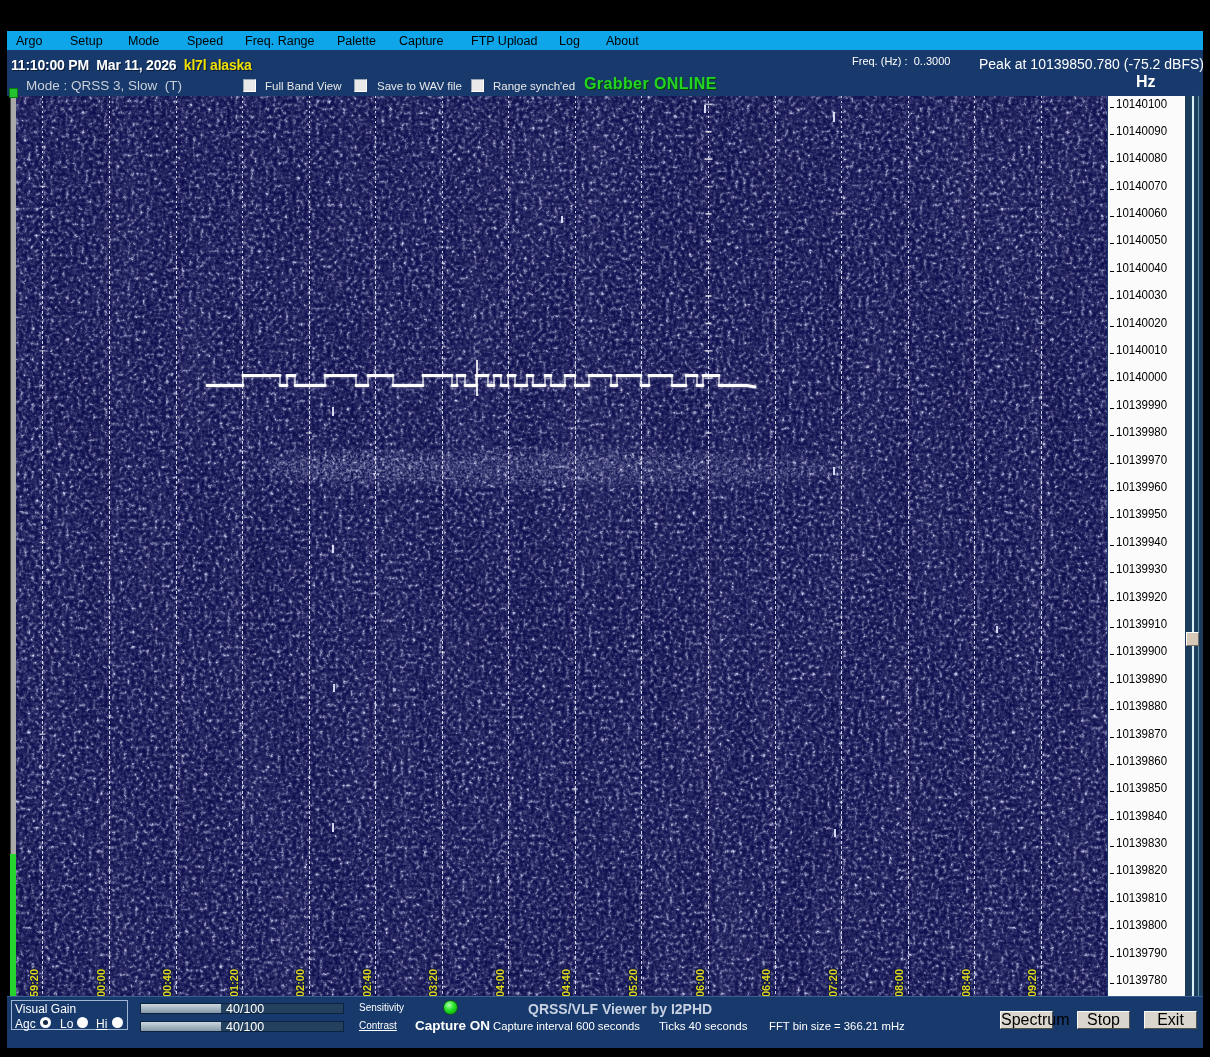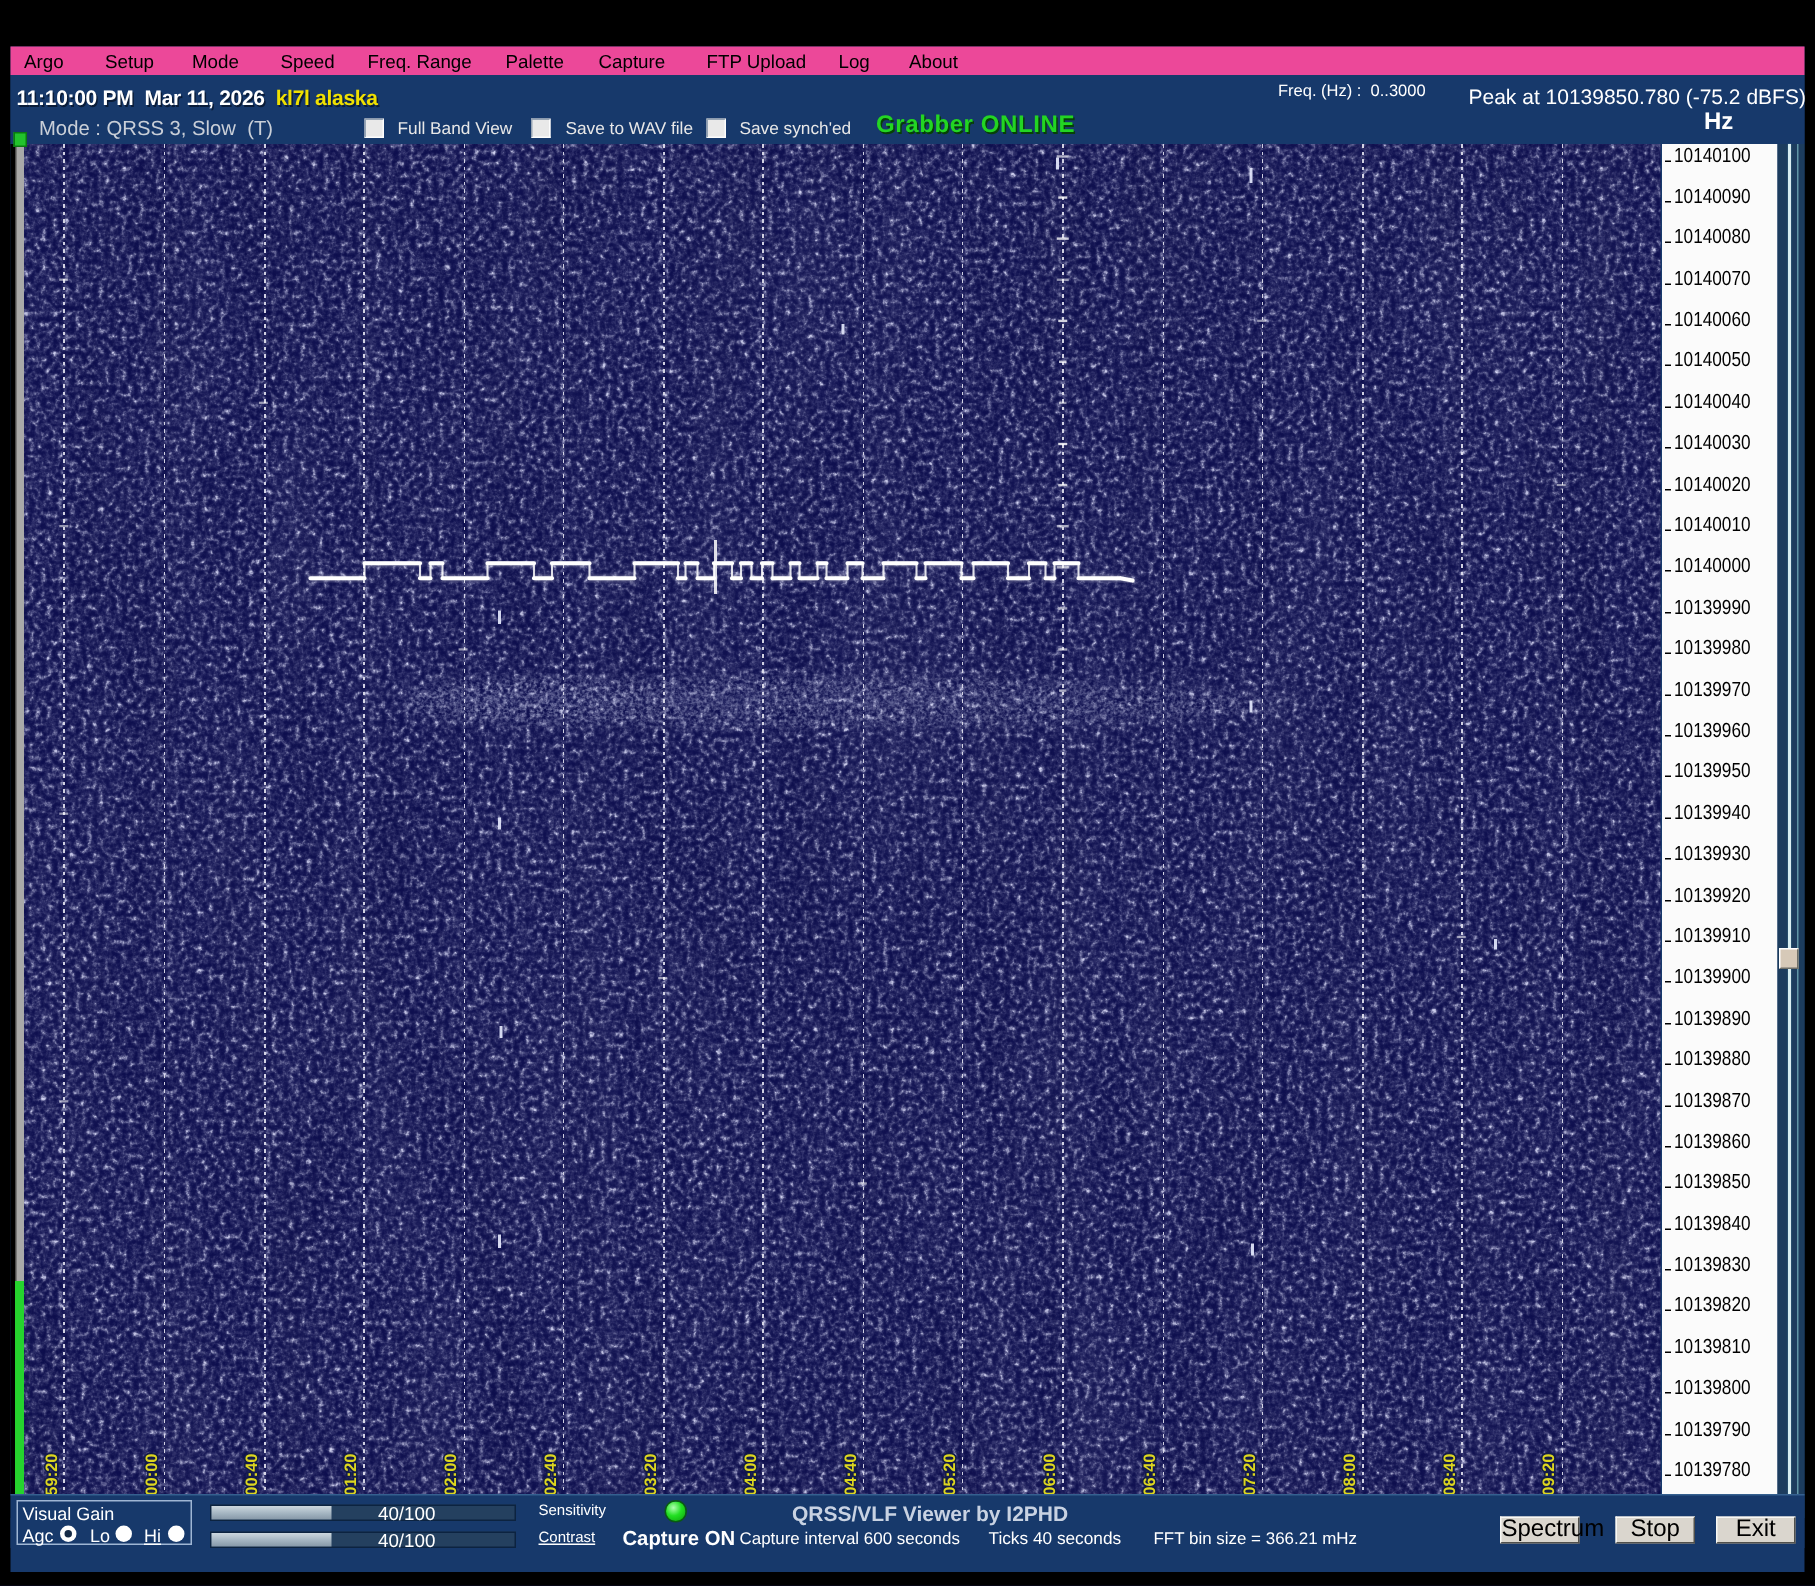--- a/index.html
+++ b/index.html
@@ -1,19 +1,19 @@
 <!DOCTYPE html>
 <html><head>
 <meta charset="utf-8">
 <style>
 html,body{margin:0;padding:0;background:#000;}
 *{box-sizing:border-box;}
 body{width:1210px;height:1057px;position:relative;overflow:hidden;font-family:"Liberation Sans", sans-serif;}
 #win{position:absolute;left:7px;top:31px;width:1196px;height:1017px;background:#17396b;}
-#menubar{position:absolute;left:0;top:0;width:1196px;height:19px;background:#ec4899;color:#000;font-size:12.5px;}
+#menubar{position:absolute;left:0;top:0;width:1196px;height:19px;background:#0ea5e9;color:#000;font-size:12.5px;}
 #menubar span{position:absolute;top:3px;}
 #header{position:absolute;left:0;top:19px;width:1196px;height:46px;background:#17396b;color:#fff;}
 .tbar{position:absolute;font-weight:bold;font-size:14px;letter-spacing:-0.2px;white-space:pre;text-shadow:1px 1px 0 #0a1c38;}
 .small{position:absolute;white-space:pre;}
 .mrow{position:absolute;font-size:11.5px;color:#e8e8e8;white-space:pre;}
 .cb{position:absolute;width:13px;height:13px;background:#e9e9e9;border:1px solid #96a4b4;border-right-color:#fdfdfd;border-bottom-color:#fdfdfd;}
 #grabber{position:absolute;font-weight:bold;font-size:16px;letter-spacing:0.4px;color:#23d523;text-shadow:1px 1px 0 #064006;}
 #hz{position:absolute;font-weight:bold;font-size:16px;color:#fff;}
 #lblack{position:absolute;left:0;top:65px;width:3px;height:916px;background:#000;}
 #gauge{position:absolute;left:3px;top:65px;width:6px;height:916px;background:#a9a9a9;border-left:1px solid #4a4a4a;}
@@ -27,21 +27,21 @@
 #sgroove{position:absolute;left:1184.5px;top:65px;width:2px;height:916px;background:#d8eef2;box-shadow:0 0 1px #5a98a8;}
 #sgroove2{position:absolute;left:1190.5px;top:65px;width:1.5px;height:916px;background:#5f95a6;}
 #sthumb{position:absolute;left:1179px;top:601px;width:13px;height:14px;background:#d6c9b8;border:1px solid #fff;border-right-color:#6f6f68;border-bottom-color:#6f6f68;}
 #status{position:absolute;left:0;top:965px;width:1196px;height:36px;background:#17396b;border-top:1px solid #35608f;color:#fff;font-size:12px;}
 #vg{position:absolute;left:4px;top:3px;width:117px;height:30px;border:1px solid #9fb6d4;}
 .radio{position:absolute;width:11px;height:11px;border-radius:50%;background:#fff;}
 #led{position:absolute;left:436px;top:3px;width:15px;height:15px;border-radius:50%;background:radial-gradient(circle at 38% 32%, #b0ffb0 0%, #22e022 45%, #0c9c0c 100%);border:1px solid #0a5a14;}
 .btn{position:absolute;top:14px;height:18px;background:#dad6ce;border:1px solid #f8f8f4;border-right-color:#50504c;border-bottom-color:#50504c;color:#000;font-size:16px;text-align:center;line-height:15px;}
 .slider{position:absolute;left:133px;width:204px;height:11px;background:#24405f;border:1px solid #0c2340;}
 .sfill{position:absolute;left:0;top:0;width:80px;height:9px;background:linear-gradient(180deg,#cdd8df 0%,#a3b4c1 55%,#8698a8 100%);}
-.sval{position:absolute;left:85px;top:-2px;font-size:12.5px;color:#fff;margin-left:26px;}
+.sval{position:absolute;left:85px;top:-2px;font-size:12.5px;color:#fff;}
 </style>
 </head>
 <body>
 <div id="win">
   <div id="menubar">
     <span style="left:9px">Argo</span>
     <span style="left:63px">Setup</span>
     <span style="left:121px">Mode</span>
     <span style="left:180px">Speed</span>
     <span style="left:238px">Freq. Range</span>
@@ -54,21 +54,21 @@
   <div id="header">
     <div class="tbar" style="left:4px;top:7px;">11:10:00 PM  Mar 11, 2026  <span style="color:#f0e000">kl7l alaska</span></div>
     <div class="small" style="left:845px;top:5px;font-size:11px;">Freq. (Hz) :  0..3000</div>
     <div class="small" style="left:972px;top:6px;font-size:14px;">Peak at 10139850.780 (-75.2 dBFS)</div>
     <div class="mrow" style="left:19px;top:28px;font-size:13.5px;color:#c9cfd8;">Mode : QRSS 3, Slow  (T)</div>
     <div class="cb" style="left:236px;top:29px;"></div>
     <div class="mrow" style="left:258px;top:30px;">Full Band View</div>
     <div class="cb" style="left:347px;top:29px;"></div>
     <div class="mrow" style="left:370px;top:30px;">Save to WAV file</div>
     <div class="cb" style="left:464px;top:29px;"></div>
-    <div class="mrow" style="left:486px;top:30px;">Save synch'ed</div>
+    <div class="mrow" style="left:486px;top:30px;">Range synch'ed</div>
     <div id="grabber" style="left:577px;top:25px;">Grabber ONLINE</div>
     <div id="hz" style="left:1129px;top:23px;">Hz</div>
   </div>
   <svg id="spec" width="1091" height="916" xmlns="http://www.w3.org/2000/svg">
     <defs>
       <filter id="noise" color-interpolation-filters="sRGB" x="0" y="0" width="100%" height="100%">
         <feTurbulence type="fractalNoise" baseFrequency="0.26" numOctaves="3" seed="13"></feTurbulence>
         <feColorMatrix type="matrix" values="1 0 0 0 0  1 0 0 0 0  1 0 0 0 0  0 0 0 0 1"></feColorMatrix>
         <feComponentTransfer>
           <feFuncR type="table" tableValues="0 0 0.012 0.06 0.17 0.42 0.85 1"></feFuncR>

